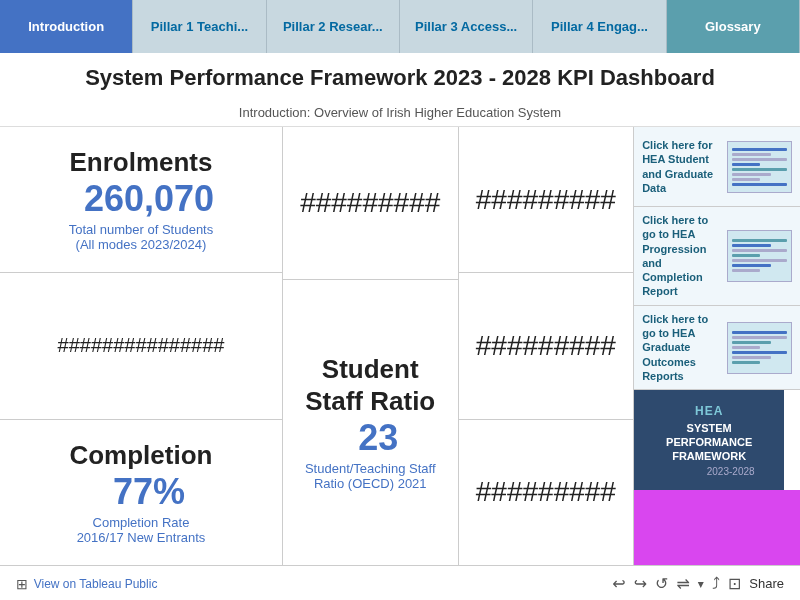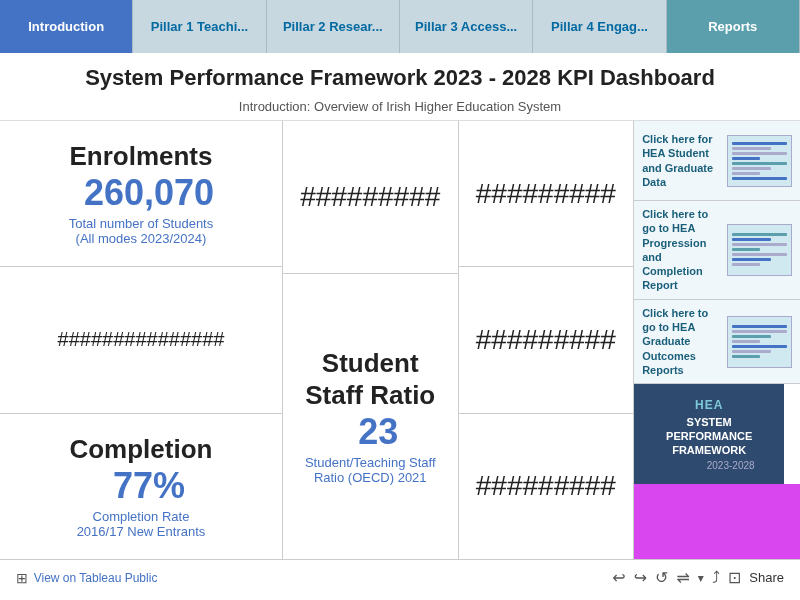--- a/index.html
+++ b/index.html
@@ -41,21 +41,21 @@
       border-bottom: 1px solid #ddd;
     }
     .header-title {
       font-size: 22px;
       font-weight: bold;
       color: #222;
     }
     .header-subtitle {
       font-size: 13px;
       color: #555;
-      margin-top: 8px;
+      margin-top: 14px;
     }
 
     
     .main-content {
       display: flex;
       height: calc(600px - 70px - 56px - 36px);
     }
 
     
     .left-panels {
@@ -259,21 +259,21 @@
   <div class="nav-item">
     <span>Pillar 2 Resear...</span>
   </div>
   <div class="nav-item">
     <span>Pillar 3 Access...</span>
   </div>
   <div class="nav-item">
     <span>Pillar 4 Engag...</span>
   </div>
   <div class="nav-item glossary">
-    <span>Reports</span>
+    <span>Glossary</span>
   </div>
 </div>
 
 <div class="header">
   <div class="header-title">System Performance Framework 2023 - 2028 KPI Dashboard</div>
   <div class="header-subtitle">Introduction: Overview of Irish Higher Education System</div>
 </div>
 
 <div class="main-content">
 

